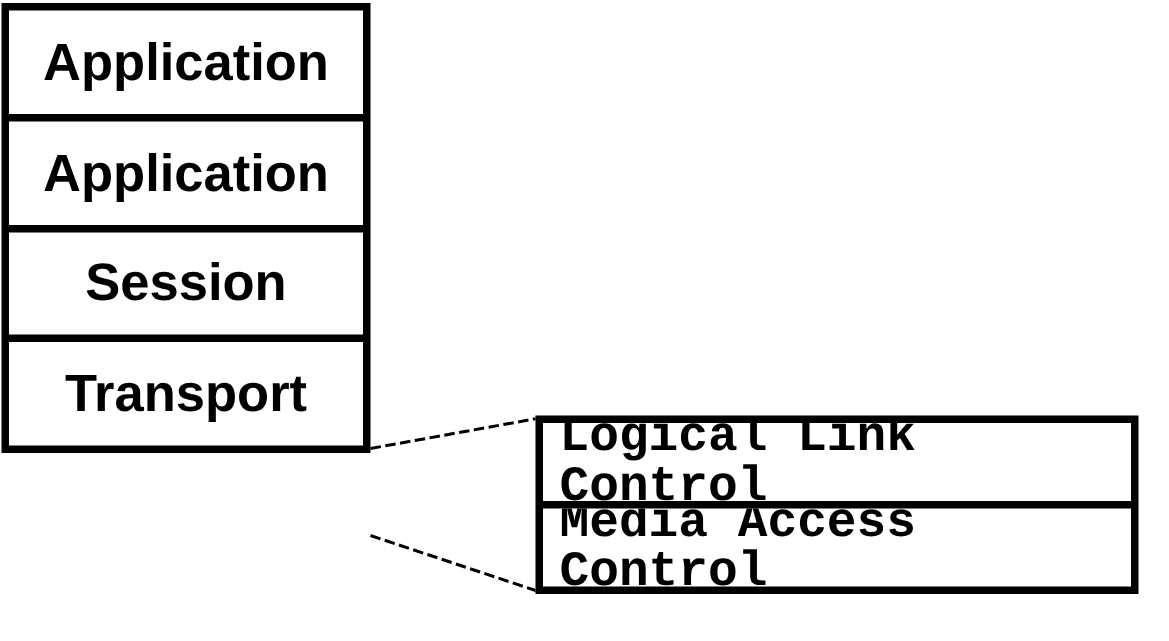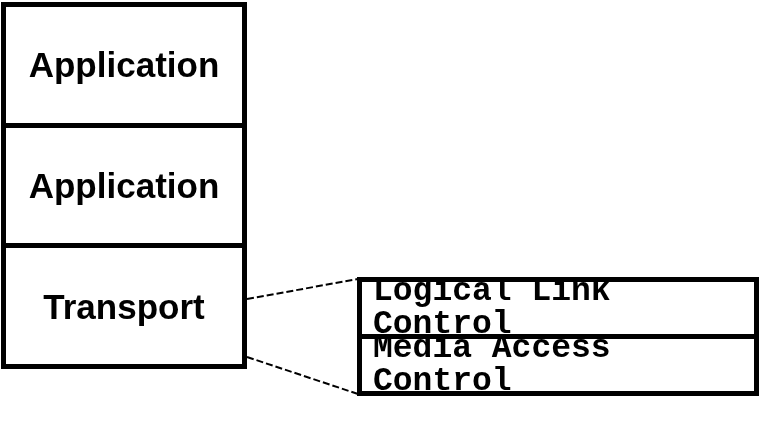--- a/index.html
+++ b/index.html
@@ -17,21 +17,21 @@
     color: var(--ink, #000000);
     overflow: hidden;
   }
 
   
   .stack {
     position: absolute;
     left: 1px;
     top: 2px;
     width: 246px;
-    height: 367px;
+    height: 300px;
     border: 5px solid var(--ink, #000000);
     box-sizing: border-box;
     display: flex;
     flex-direction: column;
     background: var(--paper, #ffffff);
   }
   .stack .layer-box {
     flex: 1 1 0;
     border-bottom: 5px solid var(--ink, #000000);
     display: flex;
@@ -90,20 +90,23 @@
 <div class="canvas">
 
   <div class="stack">
     <div class="layer-box">
       <span>Application</span>
     </div>
     <div class="layer-box">
       <span>Application</span>
     </div>
     <div class="layer-box">
+      <span>Session</span>
+    </div>
+    <div class="layer-box">
       <span>Transport</span>
     </div>
   </div>
 
   <svg class="connectors" viewBox="0 0 779 427" xmlns="http://www.w3.org/2000/svg">
     <line x1="247" y1="299" x2="358" y2="279" stroke="#000000" stroke-width="2" stroke-dasharray="7 3"></line>
     <line x1="247" y1="357" x2="358" y2="394" stroke="#000000" stroke-width="2" stroke-dasharray="7 3"></line>
   </svg>
 
   <div class="subgroup">

